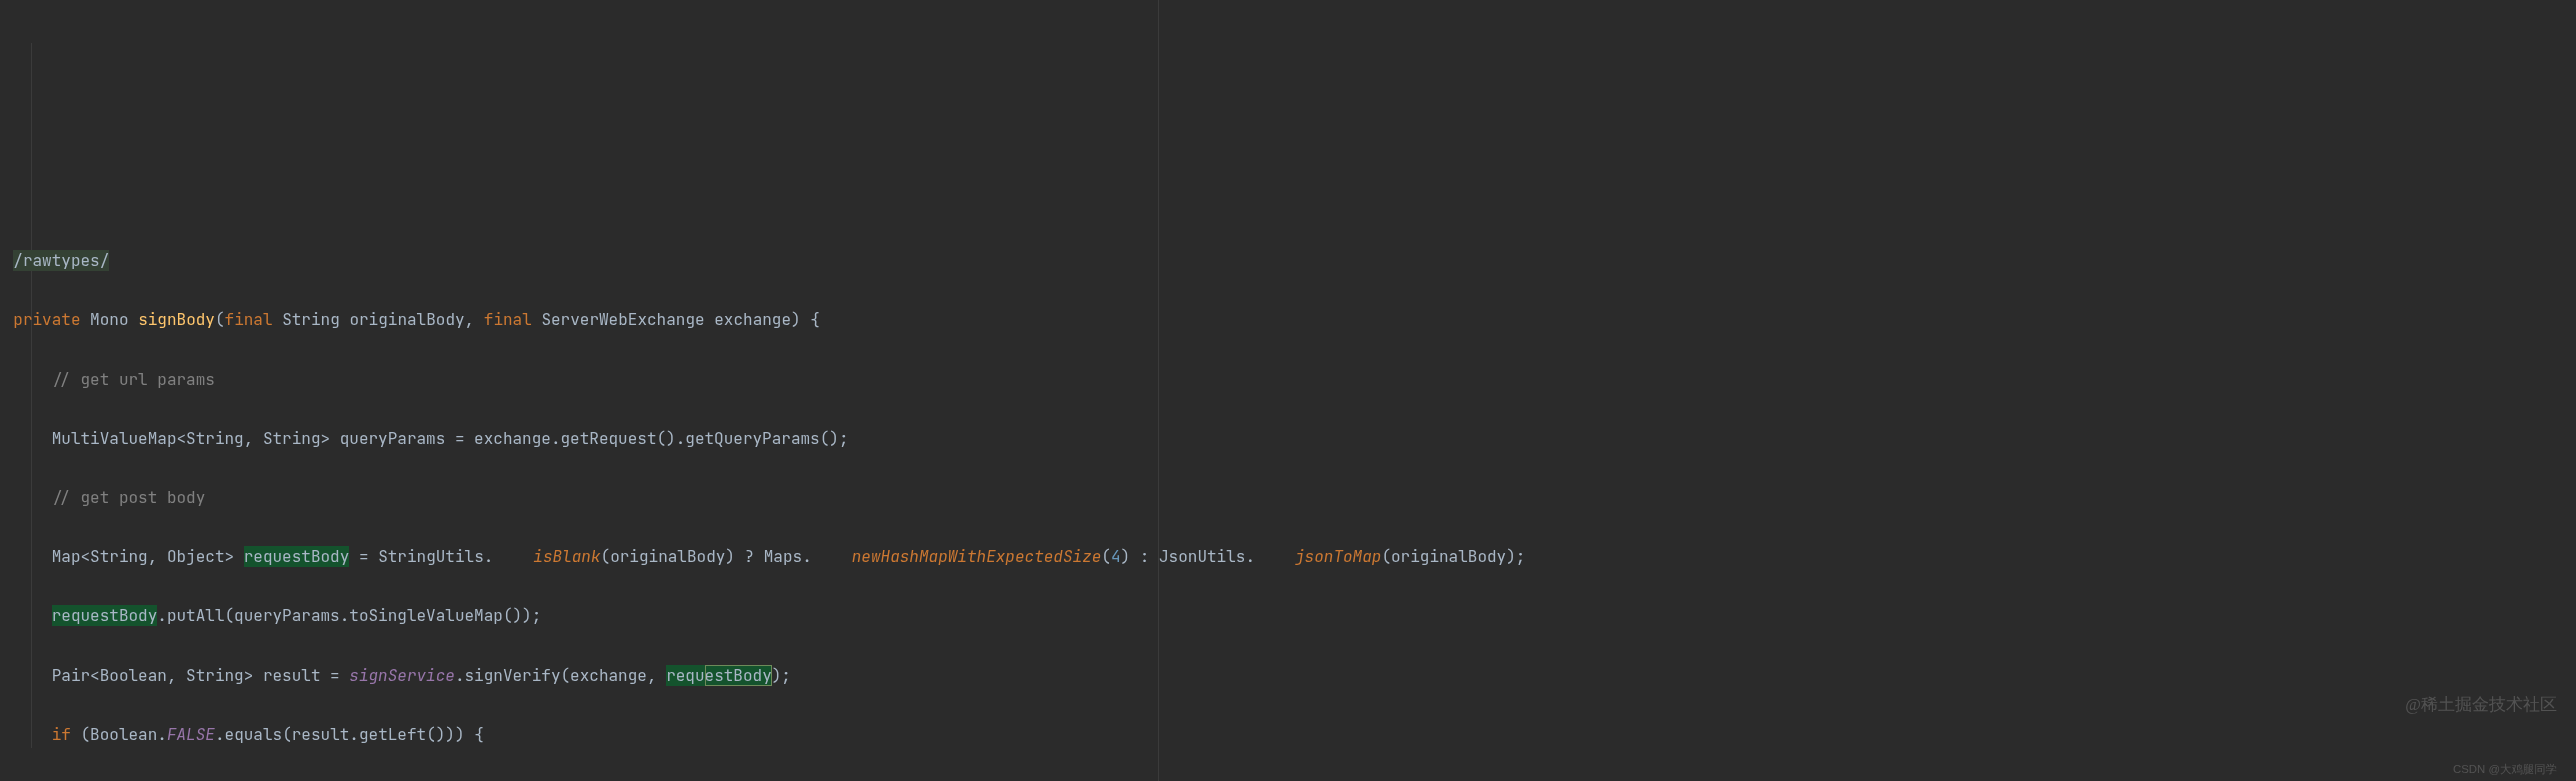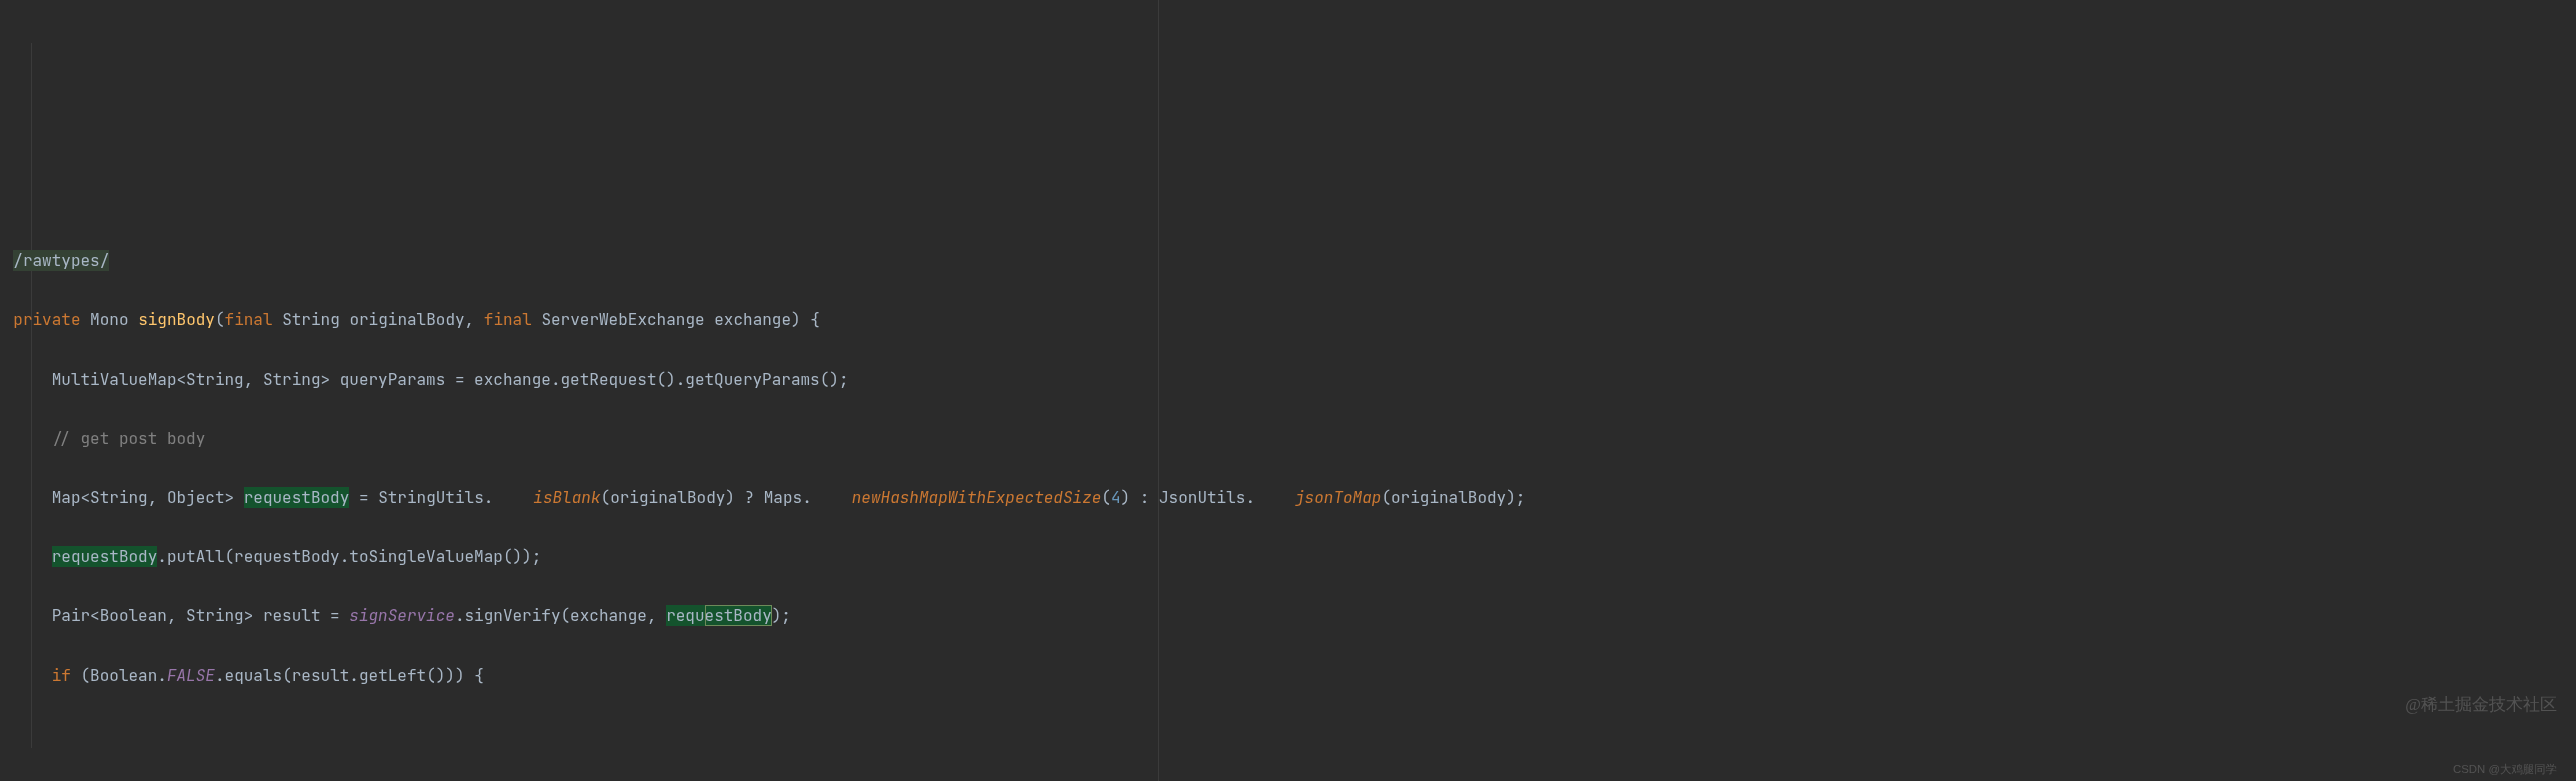--- a/index.html
+++ b/index.html
@@ -68,24 +68,25 @@
 <body>
 
 
 
 <div class="indent-guide"></div>
 <div class="right-margin"></div>
 
 <div class="code">
 <div class="line"><span class="doc-tag">/rawtypes/</span></div>
 <div class="line"><span class="kw">private</span> <span>Mono</span> <span class="method">signBody</span>(<span class="kw">final</span> <span>String</span> <span>originalBody</span>, <span class="kw">final</span> <span>ServerWebExchange</span> <span>exchange</span>)<span> {</span></div>
+<div class="line">    <span class="comment">// get url params</span></div>
 <div class="line">    <span>MultiValueMap&lt;String, String&gt; queryParams = exchange.getRequest().getQueryParams();</span></div>
 <div class="line">    <span class="comment">// get post body</span></div>
 <div class="line">    <span>Map&lt;String, Object&gt; </span><span class="hl1">requestBody</span><span> = StringUtils.</span><span class="static">isBlank</span><span>(originalBody) ? Maps.</span><span class="static">newHashMapWithExpectedSize</span><span>(</span><span class="num">4</span><span>) : JsonUtils.</span><span class="static">jsonToMap</span><span>(originalBody);</span></div>
-<div class="line">    <span class="hl1">requestBody</span><span>.putAll(requestBody.toSingleValueMap());</span></div>
+<div class="line">    <span class="hl1">requestBody</span><span>.putAll(queryParams.toSingleValueMap());</span></div>
 <div class="line">    <span>Pair&lt;Boolean, String&gt; result = </span><span class="const">signService</span><span>.signVerify(exchange, </span><span class="hl1">requ</span><span class="hl1 caret-box">estBody</span><span>);</span></div>
 <div class="line">    <span class="kw">if</span><span> (Boolean.</span><span class="const">FALSE</span><span>.equals(result.getLeft())) {</span></div>
 <div class="line">        </div>
 
 
 
 
 
 </div>
 

